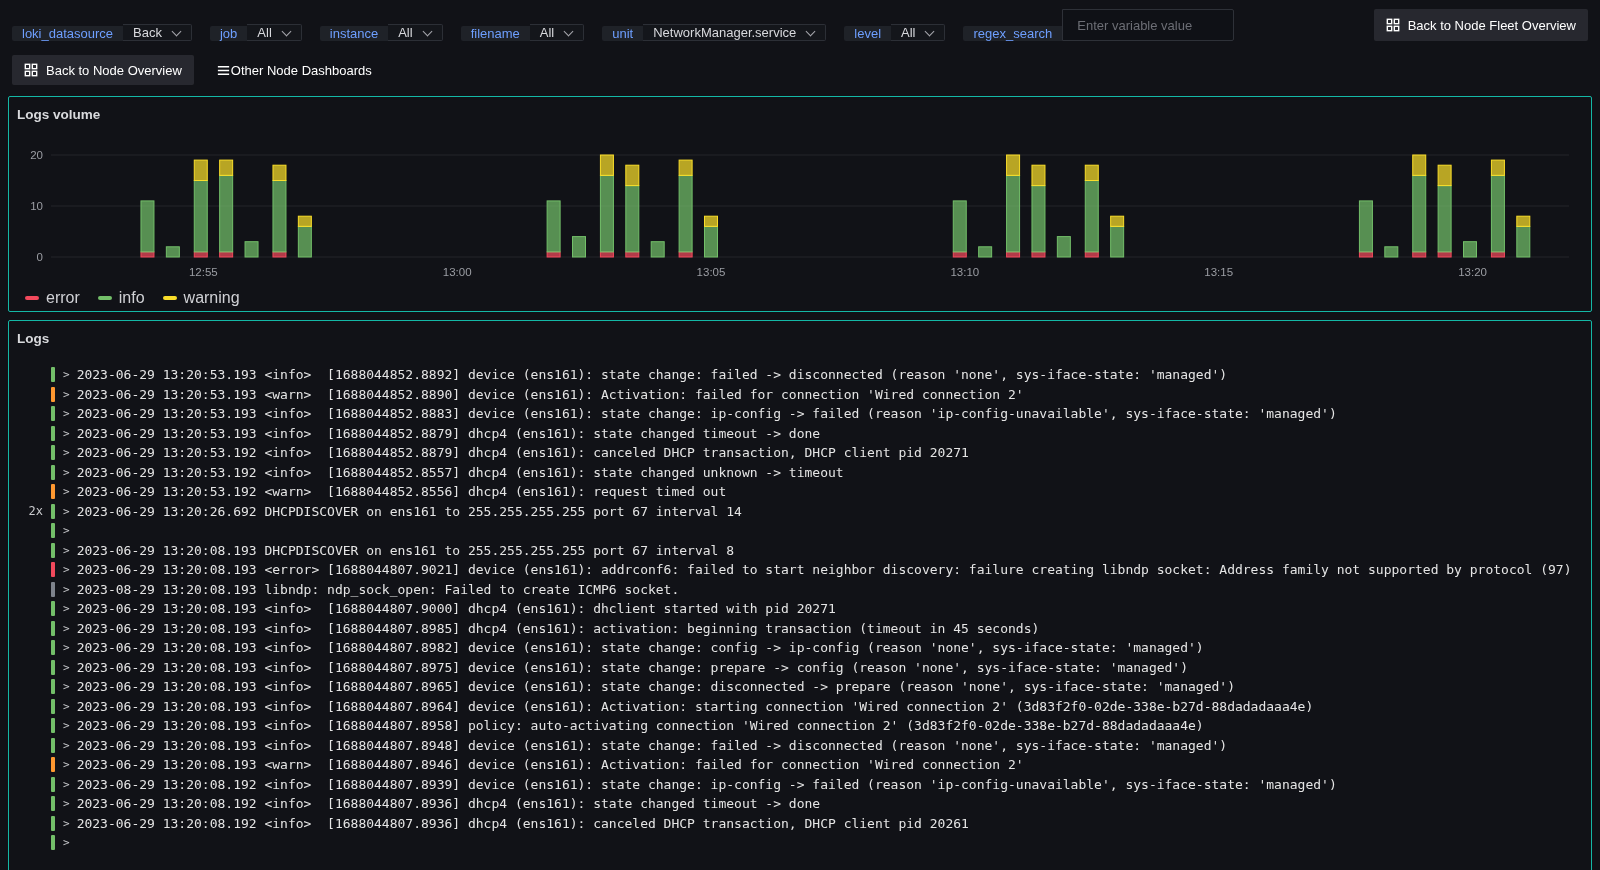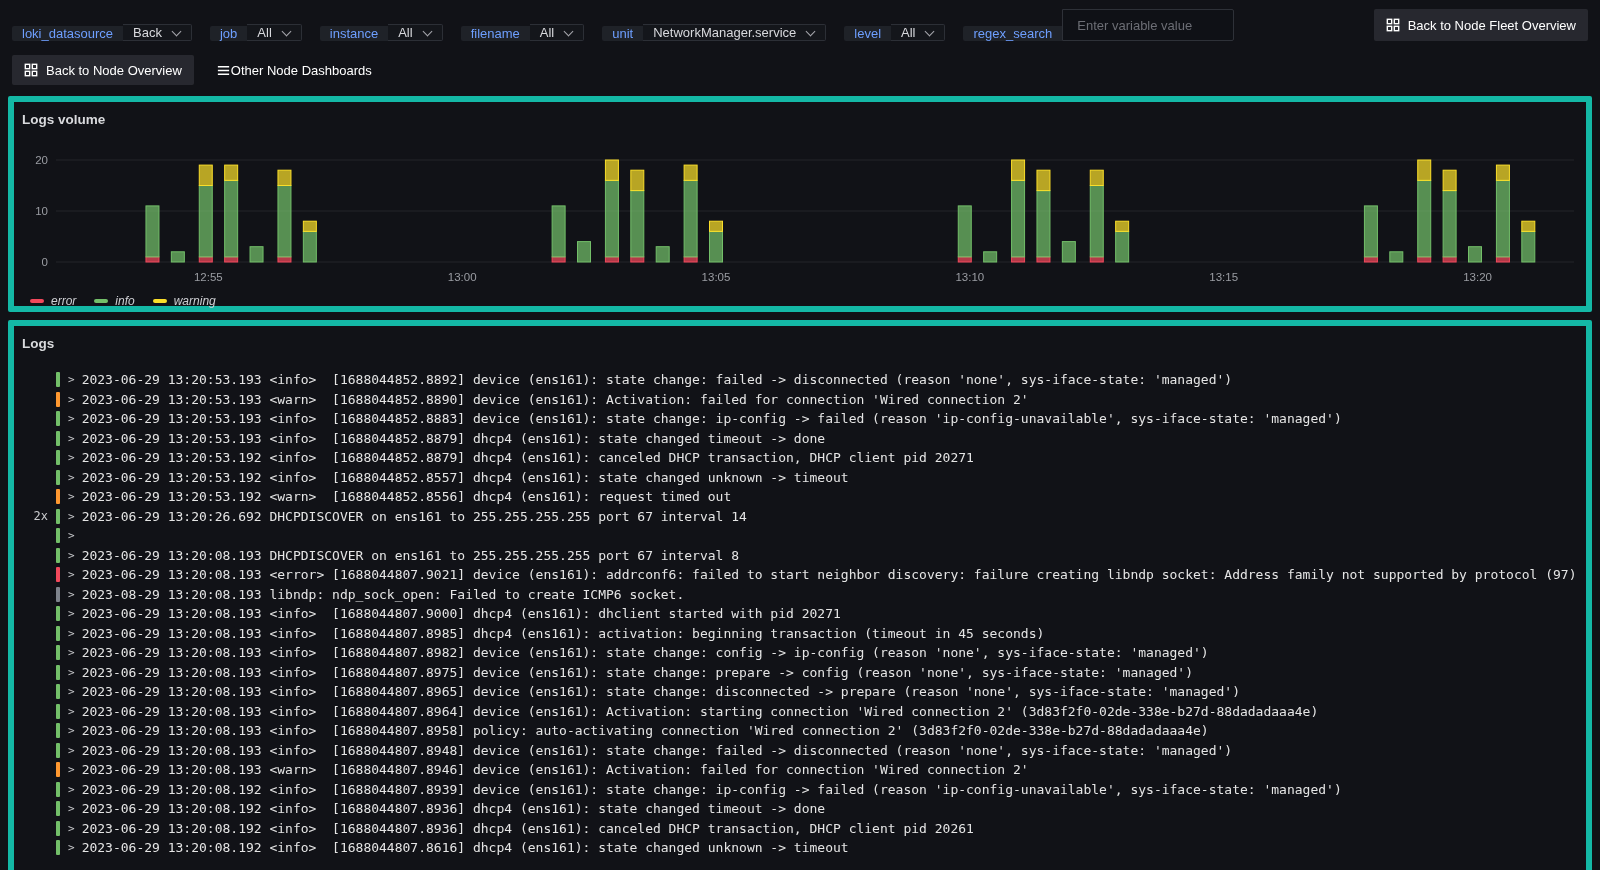--- a/index.html
+++ b/index.html
@@ -34,31 +34,31 @@
   .link-btn { display:flex; align-items:center; height:30px; background:transparent;
               border:none; color:#ffffff; font-weight:500; font-size:13px; cursor:pointer;
               font-family:inherit; white-space:nowrap; }
 
   
   .toolbar-row { position:absolute; top:52px; left:0; width:1600px; height:36px;
                  display:flex; align-items:center; gap:22px; padding:0 12px; }
   .toolbar-row .btn { height:30px; }
 
   
-  .panel { position:absolute; background:#111217; border:6px solid #14b8a6; border-radius:2px; }
+  .panel { position:absolute; background:#111217; border:1px solid #14b8a6; border-radius:2px; }
   #volumePanel { left:8px; top:96px; width:1584px; height:216px; }
   #logsPanel   { left:8px; top:320px; width:1584px; height:560px; overflow:hidden; }
   .panel-title { position:absolute; top:10px; left:8px; font-size:13.5px; font-weight:700;
                  color:#d9dadd; }
 
   #volumeChart { position:absolute; left:8px; top:46px; }
   .legend { position:absolute; left:16px; top:192px; display:flex; gap:18px; align-items:center; }
   .legend-item { display:flex; align-items:center; gap:7px; cursor:pointer; }
   .legend-swatch { width:14px; height:4px; border-radius:2px; display:inline-block; }
-  .legend-item span:last-child { font-size:12px; color:#d0d1d5;font-style:italic; }
+  .legend-item span:last-child { font-size:16px; color:#d0d1d5; }
 
   
   .log-rows { position:absolute; top:44px; left:8px; right:8px; }
   .log-row { display:flex; align-items:center; height:19.5px; }
   .dup { width:26px; margin-right:8px; text-align:right;
          font-family:"DejaVu Sans Mono", monospace; font-size:12px; color:#c9cacd; flex:none; }
   .stripe { width:4px; height:15px; border-radius:1px; margin-right:8px; flex:none; }
   .chev { font-family:"DejaVu Sans Mono", monospace; font-size:11px; color:#c9cacd;
           margin-right:7px; flex:none; }
   .log-text { font-family:"DejaVu Sans Mono", monospace; font-size:13px; color:#e5e5e5;
@@ -380,16 +380,15 @@
       <div class="log-row">
         <span class="dup"></span>
         <span class="stripe" style="background: rgb(115, 191, 105);"></span>
         <span class="chev">&gt;</span>
         <span class="log-text">2023-06-29 13:20:08.192 &lt;info&gt;  [1688044807.8936] dhcp4 (ens161): canceled DHCP transaction, DHCP client pid 20261</span>
       </div>
       <div class="log-row">
         <span class="dup"></span>
         <span class="stripe" style="background: rgb(115, 191, 105);"></span>
         <span class="chev">&gt;</span>
-        <span class="log-text">2023-06-29 13:20:08.192 &lt;info&gt;  [1688044807.8616] dhcp4 (ens161): state changed unknown -&gt; timeout</span>
       </div>
     </div>
 </section>
 
 </body></html>

